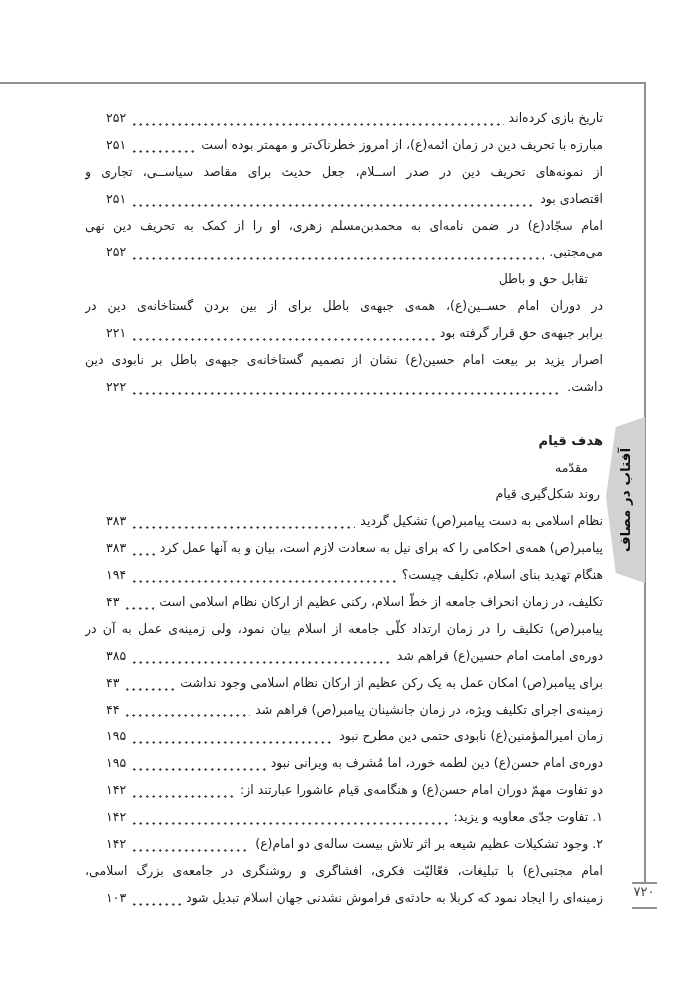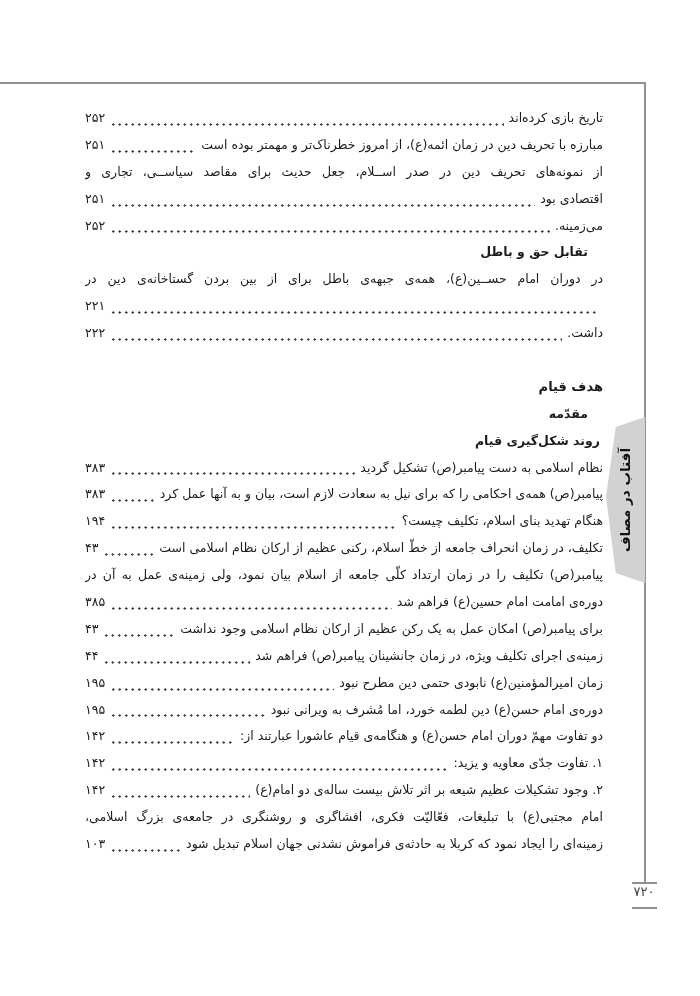--- a/index.html
+++ b/index.html
@@ -34,23 +34,23 @@
     display:flex;direction:rtl;align-items:baseline;
     overflow:hidden;font-size:12.5px;color:var(--ink);
   }
   .row .text{white-space:nowrap;flex:0 0 auto;text-align:center;}
   .row.wrap .text{flex:1 1 auto;white-space:normal;text-align:justify;text-align-last:justify;}
   .row .leader{
     flex:1 1 0;min-width:0;height:8px;align-self:flex-end;margin:0 5px 6px 5px;
     background-image:radial-gradient(circle,#3d3d3d 1px,transparent 1.3px);
     background-size:6.5px 3px;background-repeat:repeat-x;background-position:0 100%;
   }
-  .row .pg{flex:0 0 auto;}
+  .row .pg{flex:0 0 auto;margin-left:21px;}
   .row.chapter .text{font-weight:bold;font-size:13px;}
-  .row.heading .text{font-weight:bold;}
+  .row.heading .text{font-weight:normal;}
 
   .tick{position:absolute;left:632px;width:25px;height:2px;background:var(--rule);}
   .tick.top{top:882px;}
   .tick.bottom{top:907px;}
   .folio{position:absolute;left:619px;top:884px;width:50px;text-align:center;font-size:13px;color:#404040;}
 </style>
 </head>
 <body>
 
 <div class="page">
@@ -73,34 +73,41 @@
         <span class="pg">۲۵۱</span>
       </div>
       <div class="row wrap">
         <span class="text">از نمونه‌های تحریف دین در صدر اســلام، جعل حدیث برای مقاصد سیاســی، تجاری و</span>
       </div>
       <div class="row entry">
         <span class="text">اقتصادی بود</span>
         <span class="leader"></span>
         <span class="pg">۲۵۱</span>
       </div>
+      <div class="row wrap">
+        <span class="text">امام سجّاد(ع) در ضمن نامه‌ای به محمدبن‌مسلم زهری، او را از کمک به تحریف دین نهی</span>
+      </div>
       <div class="row entry">
-        <span class="text">می‌زمینه.</span>
+        <span class="text">می‌مجتبی.</span>
         <span class="leader"></span>
         <span class="pg">۲۵۲</span>
       </div>
       <div class="row heading" style="padding-right: 15px;">
         <span class="text">تقابل حق و باطل</span>
       </div>
       <div class="row wrap">
         <span class="text">در دوران امام حســین(ع)، همه‌ی جبهه‌ی باطل برای از بین بردن گستاخانه‌ی دین در</span>
       </div>
       <div class="row entry">
+        <span class="text">برابر جبهه‌ی حق قرار گرفته بود</span>
         <span class="leader"></span>
         <span class="pg">۲۲۱</span>
+      </div>
+      <div class="row wrap">
+        <span class="text">اصرار یزید بر بیعت امام حسین(ع) نشان از تصمیم گستاخانه‌ی جبهه‌ی باطل بر نابودی دین</span>
       </div>
       <div class="row entry">
         <span class="text">داشت.</span>
         <span class="leader"></span>
         <span class="pg">۲۲۲</span>
       </div>
       <div class="row blank"></div>
       <div class="row chapter">
         <span class="text">هدف قیام</span>
       </div>

